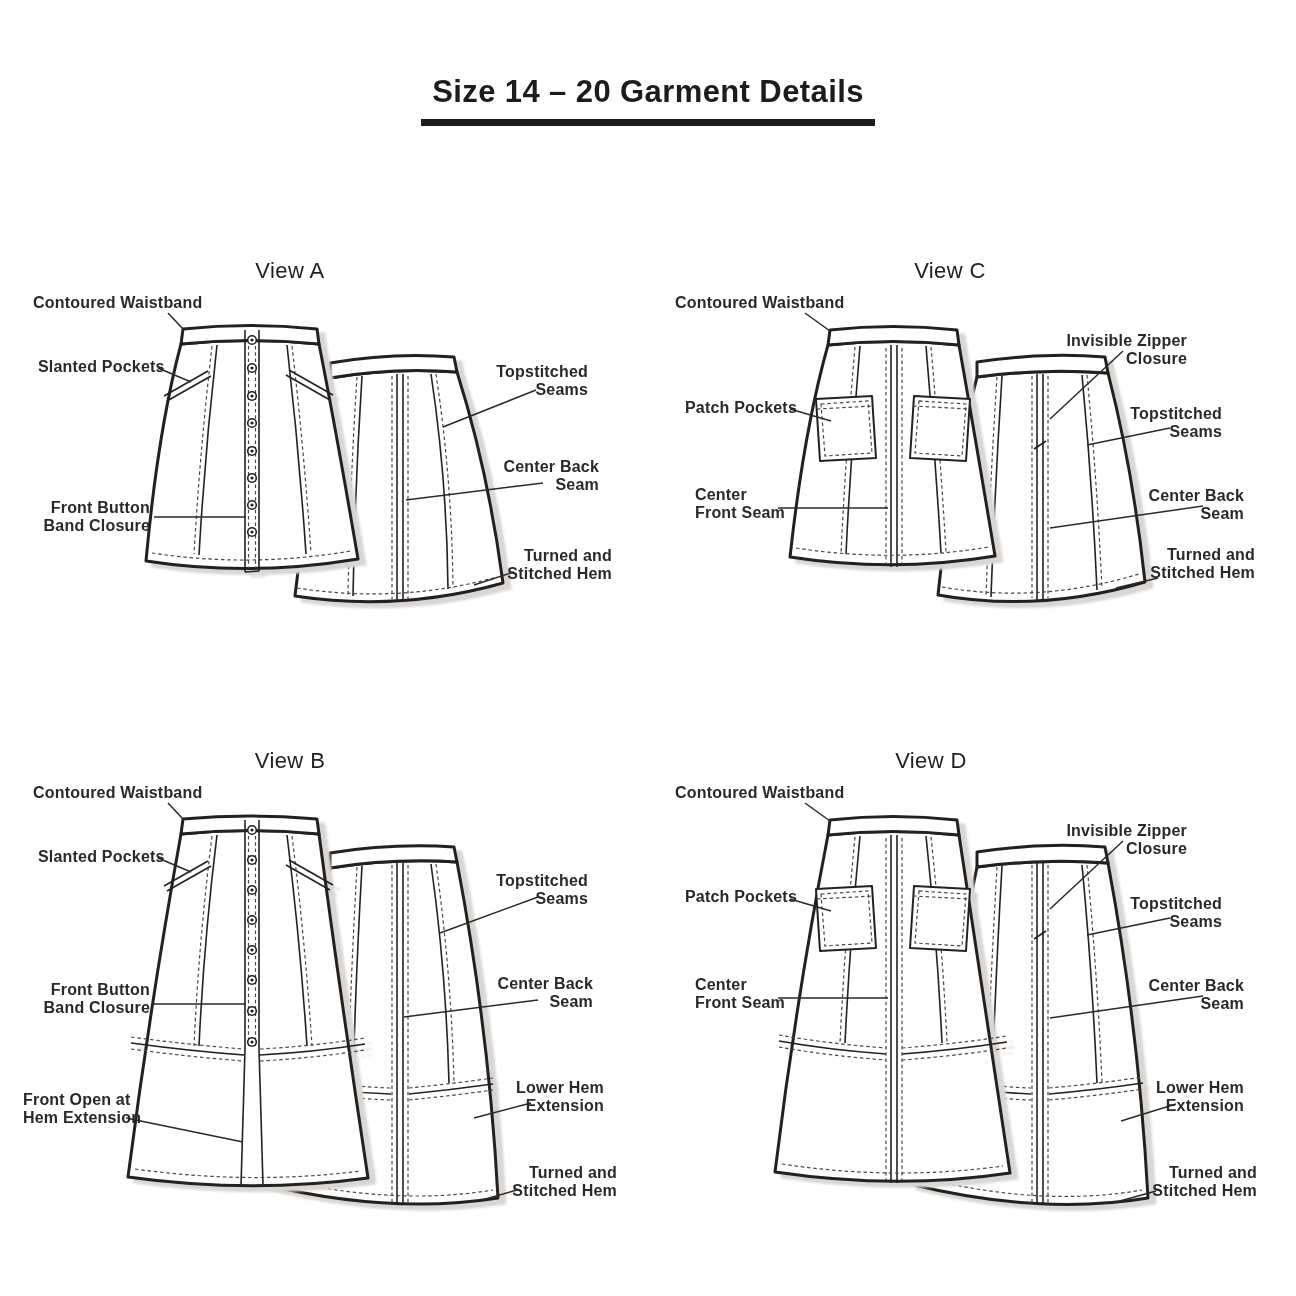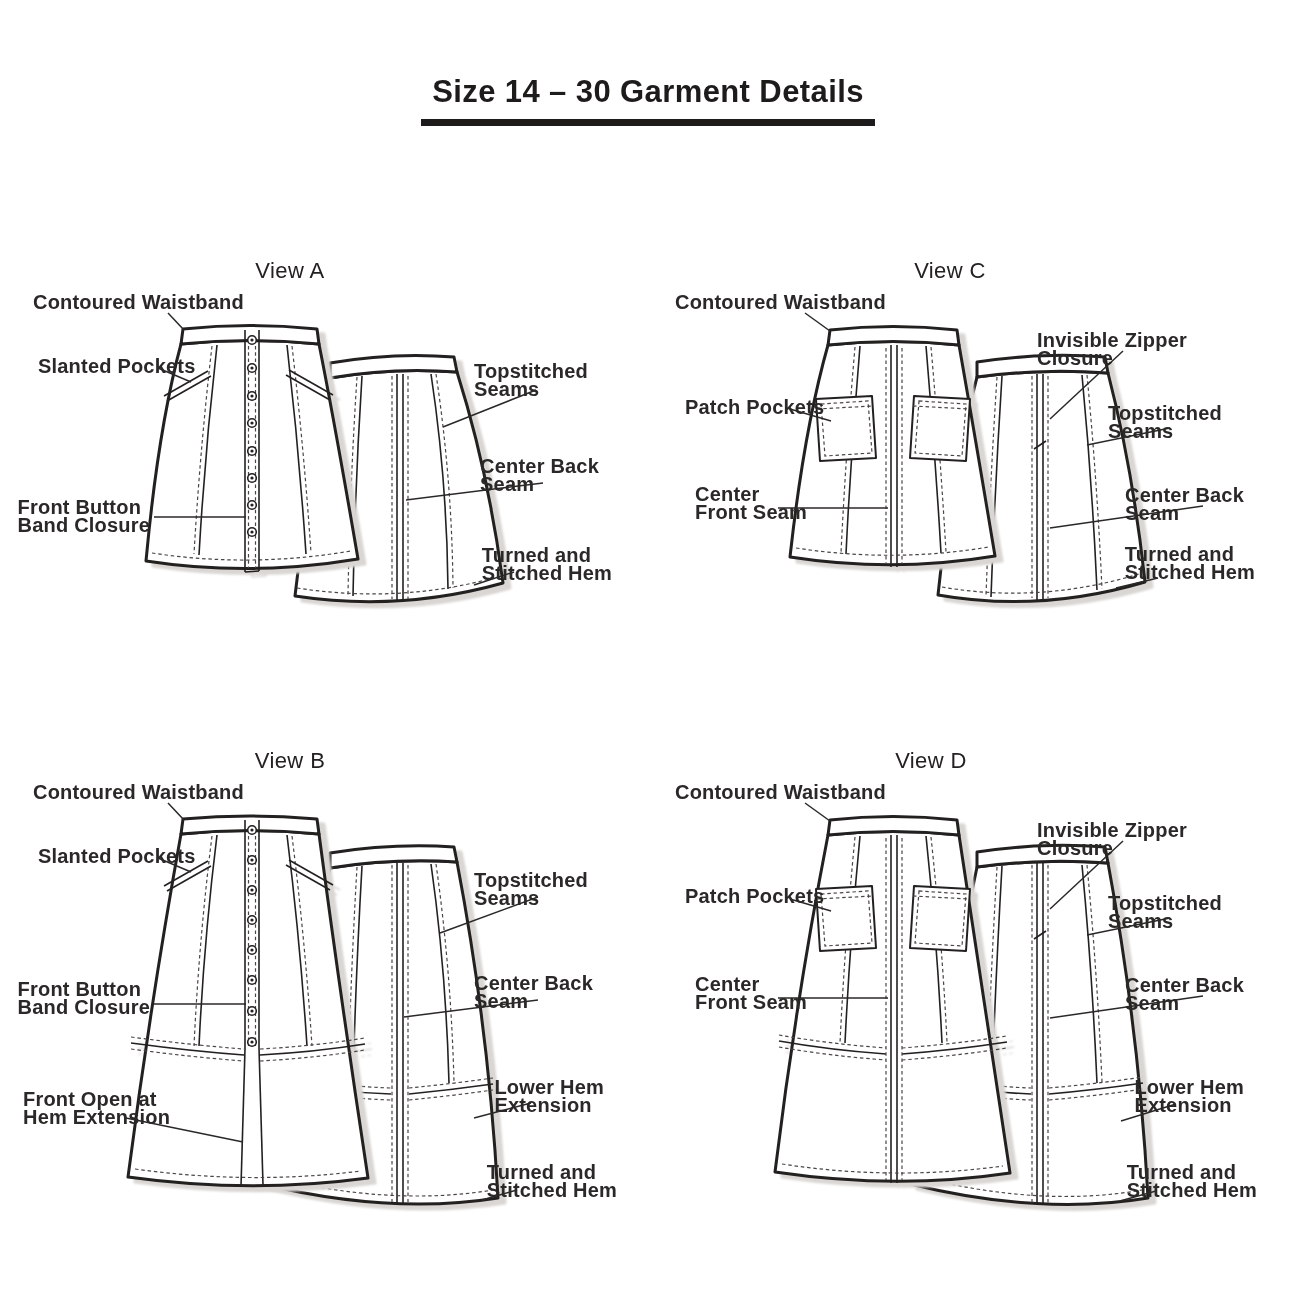--- a/index.html
+++ b/index.html
@@ -10,24 +10,24 @@
   .title-wrap{position:absolute;top:72px;left:0;width:100%;text-align:center;}
   .page-title{
     display:inline-block;margin:0;font-weight:bold;font-size:31px;line-height:40px;
     color:#1e1c1b;letter-spacing:.4px;border-bottom:7px solid #1e1c1b;padding:0 11px 7px 11px;
   }
   .vtitle{
     position:absolute;width:300px;text-align:center;font-weight:normal;font-size:22px;
     line-height:25px;color:#242220;letter-spacing:.4px;
   }
   .lbl{
-    position:absolute;font-weight:bold;font-size:20px;line-height:17.5px;
+    position:absolute;font-weight:bold;font-size:16px;line-height:17.5px;
     color:#2b2927;letter-spacing:.2px;white-space:nowrap;
   }
-  .ra{text-align:left;}
+  .ra{text-align:right;}
   svg#art{position:absolute;left:0;top:0;}
   .outl{fill:#ffffff;stroke:#232020;stroke-width:3;stroke-linejoin:round;}
   .sm{fill:none;stroke:#232020;stroke-width:1.6;}
   .dsh{fill:none;stroke:#4a4644;stroke-width:1.2;stroke-dasharray:3.5 2.8;}
   .pkt{fill:#ffffff;stroke:#232020;stroke-width:2;stroke-linejoin:round;}
   .ldr{fill:none;stroke:#2a2927;stroke-width:1.5;}
   .btn{fill:#ffffff;stroke:#232020;stroke-width:1.6;}
   .btnc{fill:#232020;}
   .shadow{filter:drop-shadow(7px 5px 1px #d9d6d3);}
 </style>
@@ -343,21 +343,21 @@
       <path class="ldr" d="M1123,841 L1050,909"></path>
       <path class="ldr" d="M1170,918 L1087,935"></path>
       <path class="ldr" d="M1203,996 L1050,1018"></path>
       <path class="ldr" d="M1176,1104 L1121,1121"></path>
       <path class="ldr" d="M1156,1191 L1120,1201"></path>
     </g>
   </g>
 </svg>
 
 <div class="title-wrap">
-  <h1 class="page-title">Size 14 – 30 Garment Details</h1>
+  <h1 class="page-title">Size 14 – 20 Garment Details</h1>
 </div>
 
 <div class="vtitle" style="left:140px;top:258px">View A</div>
 <div class="vtitle" style="left:800px;top:258px">View C</div>
 <div class="vtitle" style="left:140px;top:748px">View B</div>
 <div class="vtitle" style="left:781px;top:748px">View D</div>
 
 <div class="lbl" style="left:33px;top:294px">Contoured Waistband</div>
 <div class="lbl" style="left:38px;top:358px">Slanted Pockets</div>
 <div class="lbl ra" style="right:1146px;top:499px">

